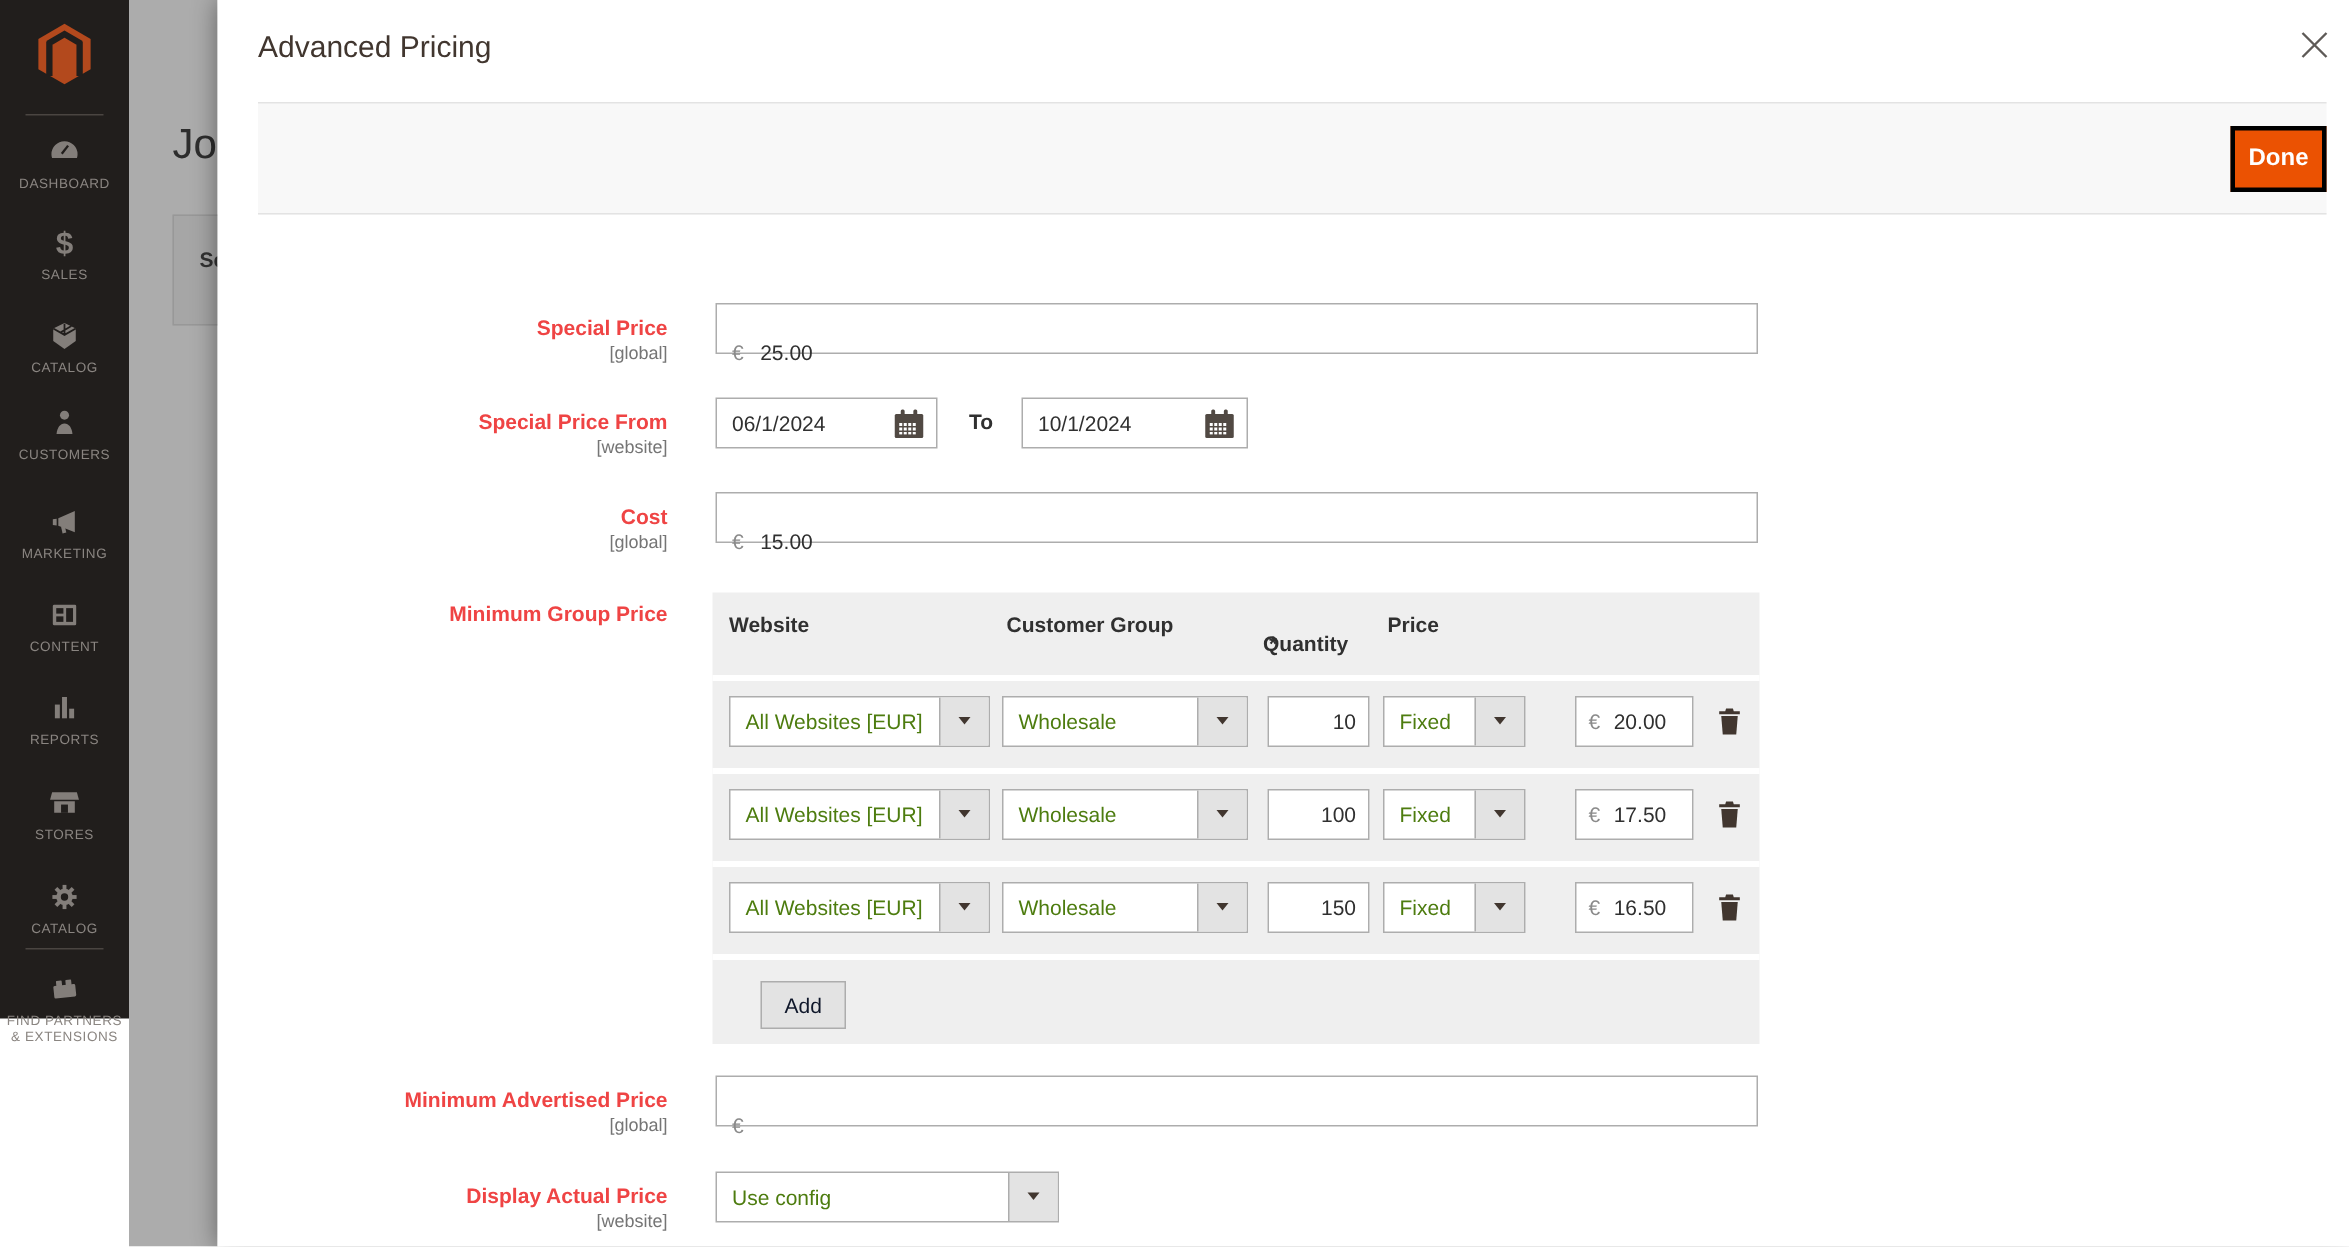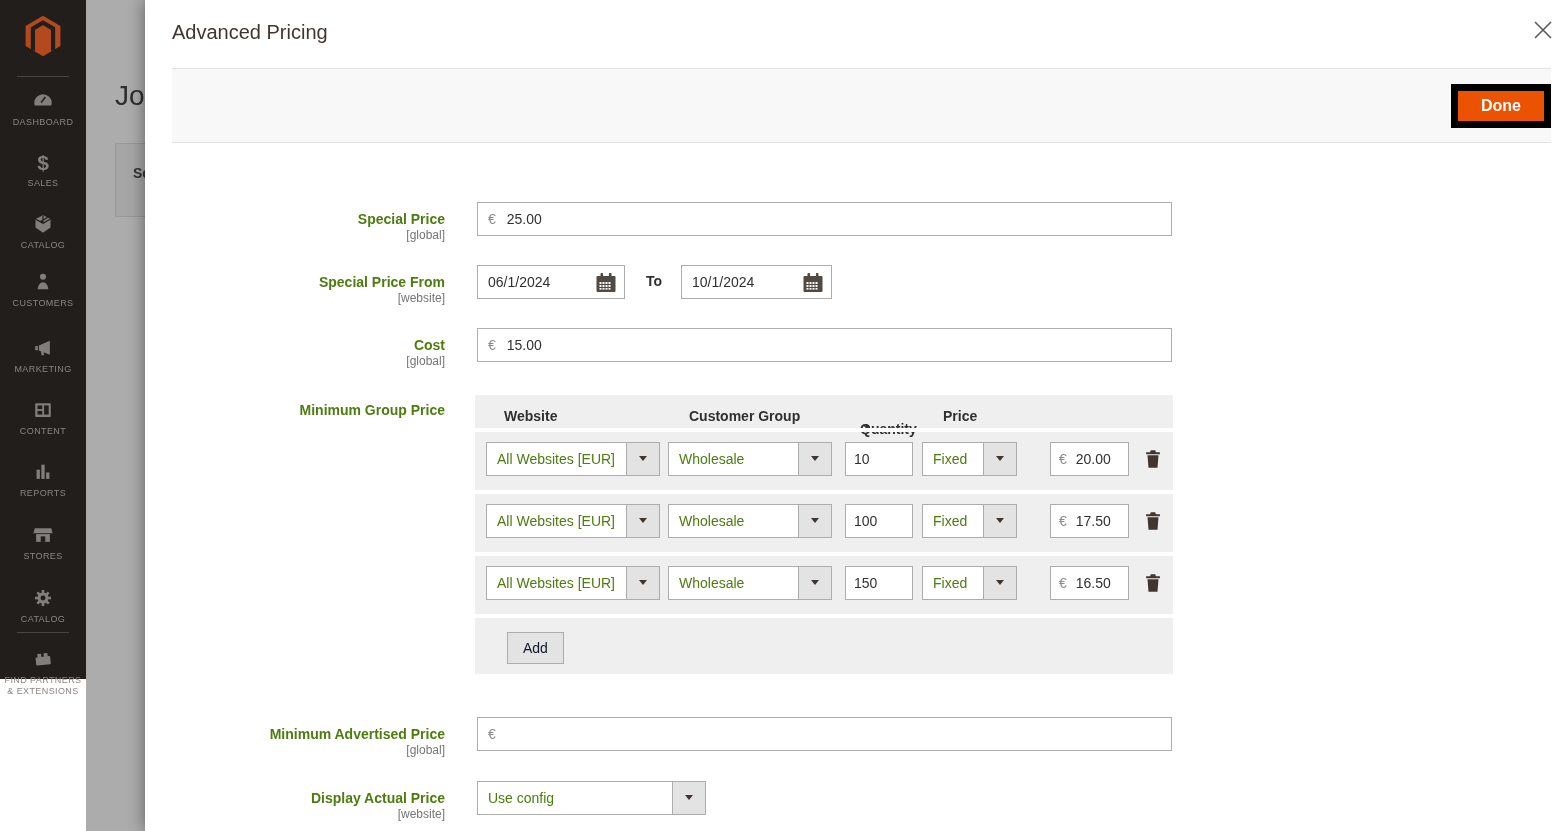--- a/index.html
+++ b/index.html
@@ -29,59 +29,59 @@
   
   .modal { position:absolute; left:145px; top:0; width:1421px; height:831px;
     background:#fff; z-index:10; box-shadow:0 0 16px rgba(0,0,0,.45); }
   .modal-title { position:absolute; left:27px; top:21px; font-size:20px; color:#41362f; }
   .modal-close { position:absolute; right:10px; top:18px; width:26px; height:26px;
     background:none; border:none; cursor:pointer; }
   .modal-close svg { stroke:#5e5a57; stroke-width:1.6; }
 
   .toolbar { position:absolute; left:27px; right:15px; top:68px; height:75px;
     background:#f8f8f8; border-top:1px solid #e3e3e3; border-bottom:1px solid #e3e3e3; }
-  .done-btn { position:absolute; right:0; top:15px; height:44px; padding:0 23px;
-    background:#eb5202; border:7px solid #000000; color:#fff;
+  .done-btn { position:absolute; right:0; top:15px; height:44px; padding:0 9px;
+    background:#eb5202; border:3px solid #000000; color:#fff;
     font-size:16px; font-weight:bold; font-family:inherit; cursor:pointer;text-align:right; }
 
   
   .frow { position:absolute; left:0; width:1421px; }
   .flabel { position:absolute; left:0; top:8px; width:300px; text-align:right; }
-  .flabel .lbl { font-size:14px; font-weight:bold; color:#4d7c0f; line-height:17px; }
+  .flabel .lbl { font-size:14px; font-weight:bold; color:#ef4444; line-height:17px; }
   .flabel .scope { display:block; font-size:12px; color:#757575; line-height:15px; }
 
   .tinput { position:absolute; height:34px; background:#fff; border:1px solid #adadad;
-    font-size:14px; color:#303030; line-height:32px; padding:0 10px; cursor:text; }
+    font-size:14px; color:#303030; line-height:32px; padding:16px 10px; cursor:text; }
   .tinput .cur { color:#8a8a8a; margin-right:11px; }
   .full { left:332px; width:695px; }
 
   .date-wrap { position:absolute; height:34px; border:1px solid #adadad; background:#fff;
     font-size:14px; color:#303030; line-height:32px; padding:0 10px; cursor:text; }
   .cal-btn { position:absolute; right:6px; top:5px; width:24px; height:24px; cursor:pointer; }
   .to-label { position:absolute; left:501px; top:8px; font-size:14px; font-weight:bold; color:#303030; }
 
   .select { position:absolute; height:34px; background:#fff; border:1px solid #adadad; cursor:pointer; }
   .sel-val { position:absolute; left:10px; top:0; line-height:32px; font-size:14px; color:#4d7c0f; white-space:nowrap; }
   .sel-arrow { position:absolute; right:0; top:0; bottom:0; width:33px; background:#e3e3e3;
     border-left:1px solid #adadad; }
   .tri { position:absolute; left:50%; top:50%; margin:-3px 0 0 -4px; width:0; height:0;
     border-left:4.5px solid transparent; border-right:4.5px solid transparent;
     border-top:5.5px solid #41362f; }
 
   
   .cgp-table { position:absolute; left:330px; top:395px; width:698px; background:#efefef; }
-  .cgp-head { position:relative; height:33px;margin-left:18px; }
+  .cgp-head { position:relative; height:55px; }
   .cgp-head span { position:absolute; top:13px; font-size:14px; font-weight:bold; color:#303030; }
   .col-website { left:11px; } .col-group { left:196px; } .col-qty { left:367px; } .col-price { left:450px; }
   .req { color:#e22626; font-weight:bold; margin-left:4px; }
   .cgp-row { position:relative; height:62px; border-top:4px solid #fff; }
   .cgp-row .select, .cgp-row .tinput { top:10px; }
   .w-site  { left:11px;  width:174px; }
   .w-group { left:193px; width:164px; }
-  .w-qty   { left:370px; width:68px; padding:0 8px; }
+  .w-qty   { left:370px; width:68px; padding:0 8px;text-align:right; }
   .w-ptype { left:447px; width:95px; }
   .w-price { left:575px; width:79px; padding:0 8px; }
   .w-price .cur { margin-right:9px; }
   .trash-btn { position:absolute; left:666px; top:15px; width:24px; height:26px;
     background:none; border:none; cursor:pointer; }
   .trash-btn svg { fill:#41362f; }
   .cgp-addrow { position:relative; height:60px; border-top:4px solid #fff; }
   .add-btn { position:absolute; left:11px; top:14px; height:32px; padding:0 15px;
     background:#e3e3e3; border:1px solid #adadad; color:#0f172a;
     font-size:14px; font-family:inherit; cursor:pointer;margin-left:21px; }

